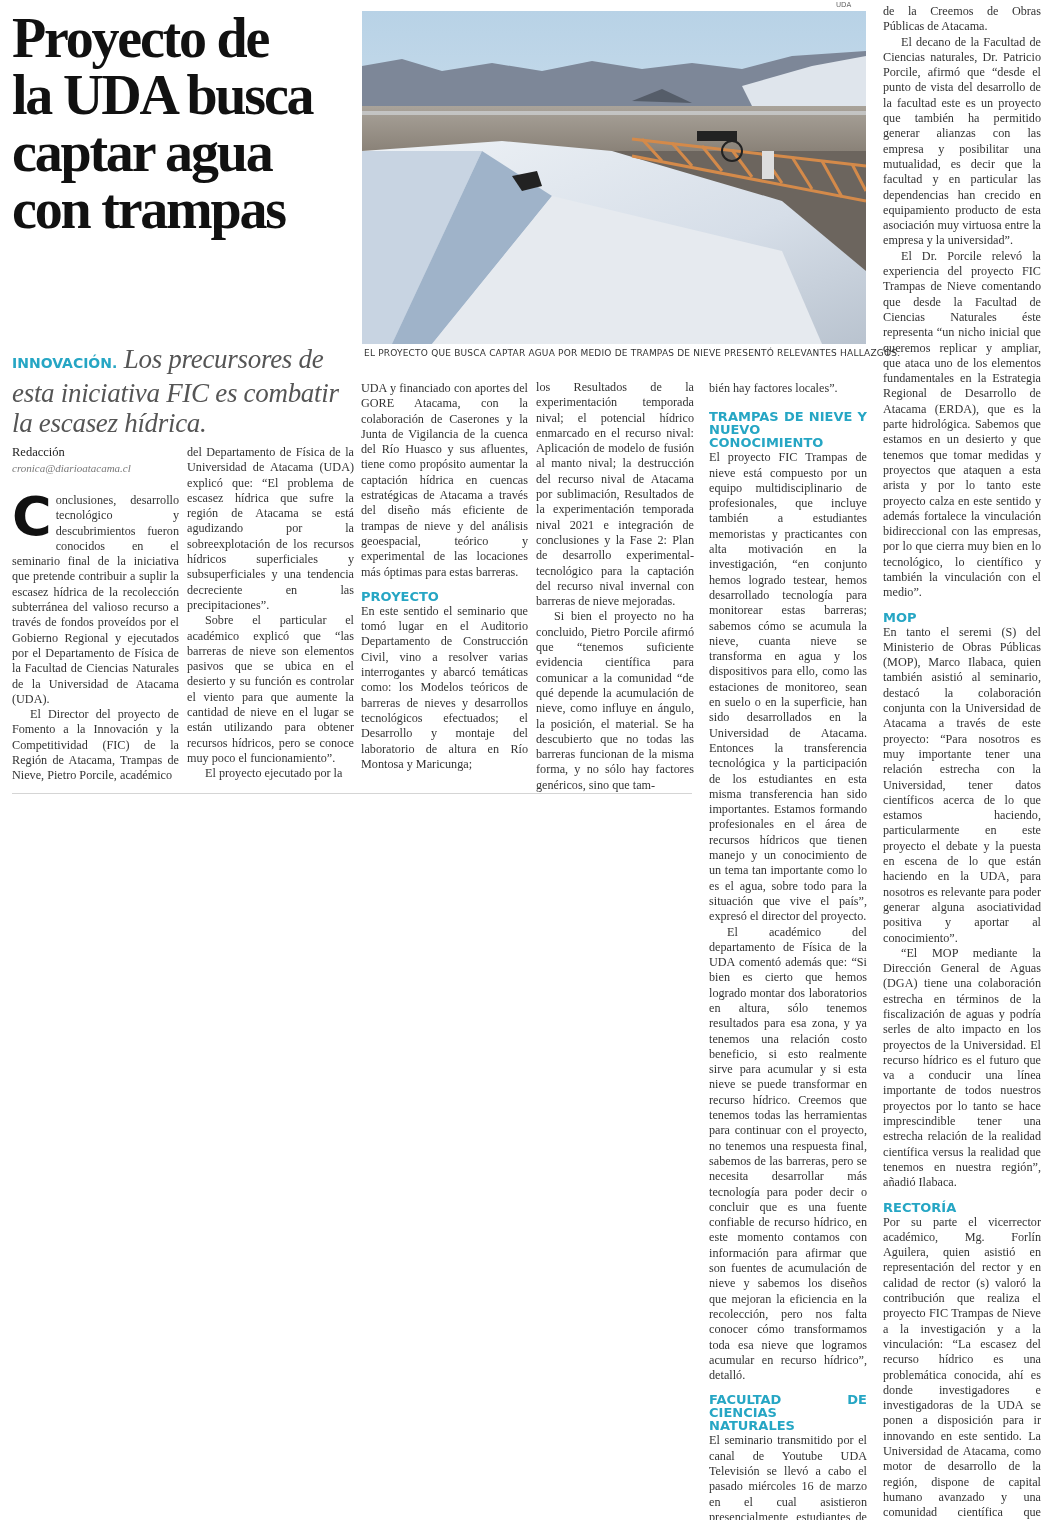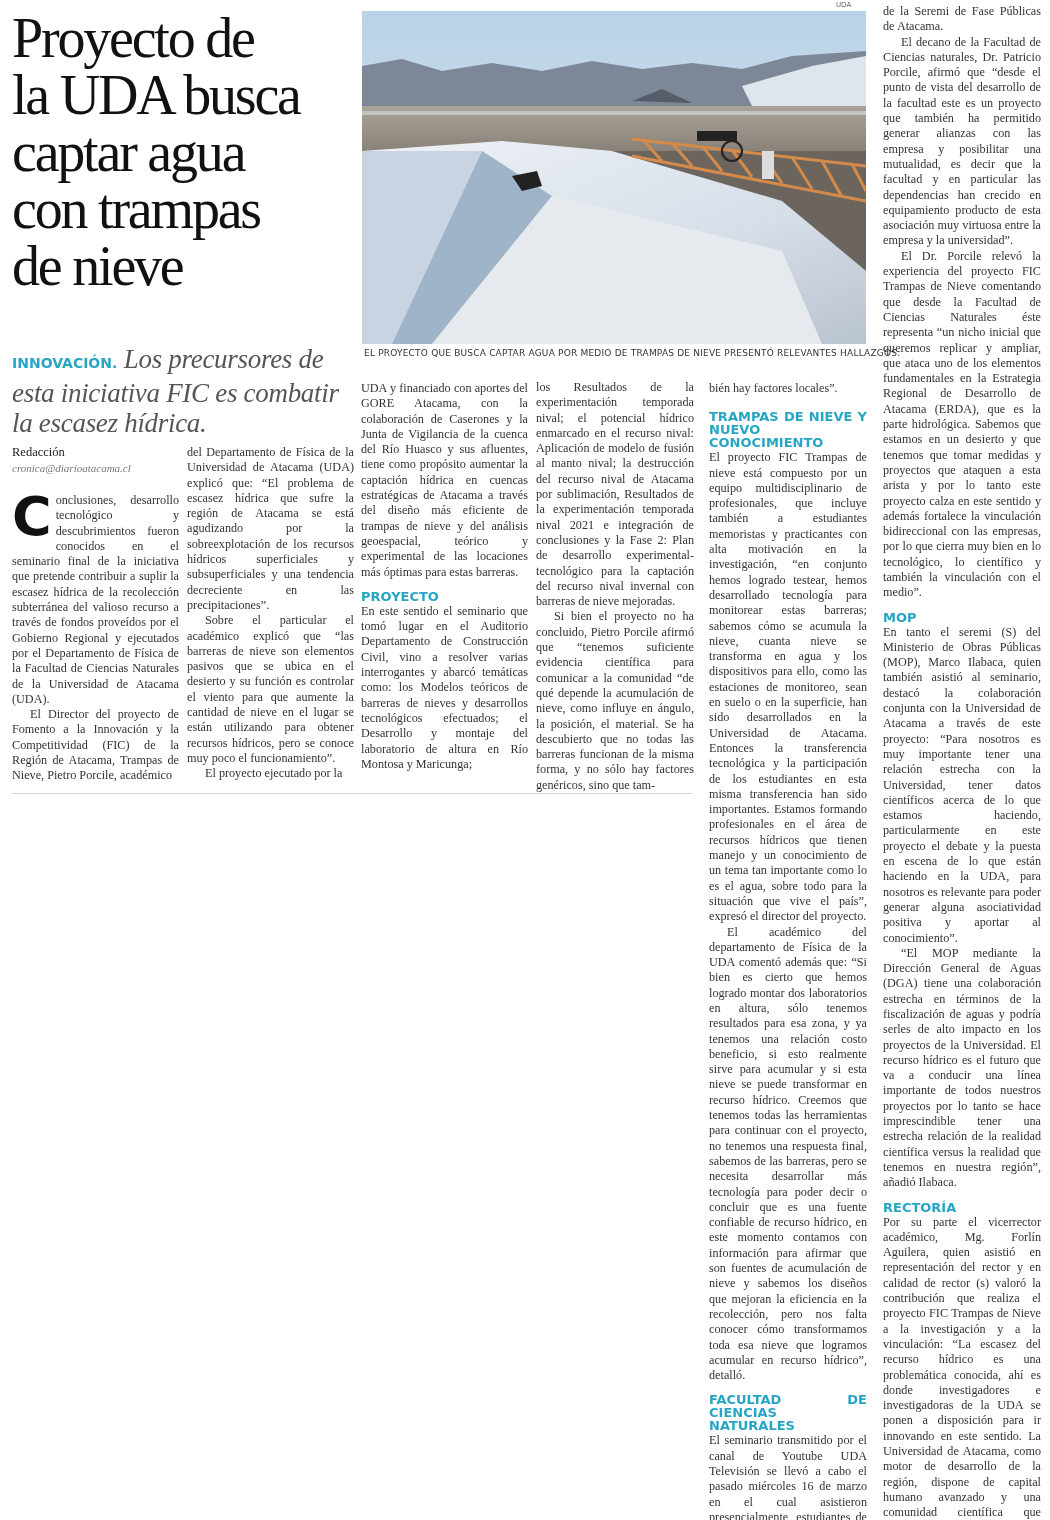--- a/index.html
+++ b/index.html
@@ -1,19 +1,19 @@
 <!DOCTYPE html>
 <html><head>
 <meta charset="utf-8">
 <style>
   html, body { margin: 0; padding: 0; background: #ffffff; }
   body { width: 1050px; height: 1520px; position: relative; overflow: hidden;
          font-family: "DejaVu Serif", "Liberation Serif", serif; color: #2a2a2a; }
   .headline { position: absolute; left: 12px; top: 10px; width: 345px; margin: 0;
-              font-family: "Liberation Serif", serif; font-weight: normal; font-size: 56px;
+              font-family: "Liberation Serif", serif; font-weight: bold; font-size: 56px;
               line-height: 57px; letter-spacing: -2.2px; color: #111; }
   .headline span { display: block; }
   .lead { position: absolute; left: 12px; top: 344px; width: 340px; margin: 0;
           font-family: "Liberation Serif", serif; font-style: italic; font-size: 27px;
           line-height: 30px; color: #555; letter-spacing: -0.3px; }
   .lead .kicker { font-family: "DejaVu Sans", sans-serif; font-style: normal; font-weight: bold;
                   font-size: 14px; color: #26a6c4; letter-spacing: 0; }
   .byline { position: absolute; left: 12px; top: 445px; width: 170px; }
   .byline .author { font-family: "Liberation Serif", serif; font-weight: normal; font-size: 12.5px; color: #222; }
   .byline .email { font-family: "Liberation Serif", serif; font-style: italic; font-size: 11px; color: #777; margin-top: 2px; }
@@ -34,21 +34,20 @@
   .rule { position: absolute; left: 12px; top: 793px; width: 680px; height: 1px; background: #d5d5d5; }
 </style>
 </head>
 <body>
 
 <h1 class="headline">
   <span>Proyecto de</span>
   <span>la UDA busca</span>
   <span>captar agua</span>
   <span>con trampas</span>
-  <span>de nieve</span>
 </h1>
 
 <p class="lead">
   <span class="kicker">INNOVACIÓN.</span>
   <span>Los precursores de esta iniciativa FIC es combatir la escasez hídrica.</span>
 </p>
 
 <div class="byline">
   <div class="author">Redacción</div>
   <div class="email">cronica@diarioatacama.cl</div>
@@ -126,21 +125,21 @@
 <div class="col" style="left:709px; top:381px; width:158px;">
   <p class="noindent">bién hay factores locales”.</p>
   <h3 style="margin-top:14px;">TRAMPAS DE NIEVE Y NUEVO CONOCIMIENTO</h3>
   <p class="noindent">El proyecto FIC Trampas de nieve está compuesto por un equipo multidisciplinario de profesionales, que incluye también a estudiantes memoristas y practicantes con alta motivación en la investigación, “en conjunto hemos logrado testear, hemos desarrollado tecnología para monitorear estas barreras; sabemos cómo se acumula la nieve, cuanta nieve se transforma en agua y los dispositivos para ello, como las estaciones de monitoreo, sean en suelo o en la superficie, han sido desarrollados en la Universidad de Atacama. Entonces la transferencia tecnológica y la participación de los estudiantes en esta misma transferencia han sido importantes. Estamos formando profesionales en el área de recursos hídricos que tienen manejo y un conocimiento de un tema tan importante como lo es el agua, sobre todo para la situación que vive el país”, expresó el director del proyecto.</p>
   <p>El académico del departamento de Física de la UDA comentó además que: “Si bien es cierto que hemos logrado montar dos laboratorios en altura, sólo tenemos resultados para esa zona, y ya tenemos una relación costo beneficio, si esto realmente sirve para acumular y si esta nieve se puede transformar en recurso hídrico. Creemos que tenemos todas las herramientas para continuar con el proyecto, no tenemos una respuesta final, sabemos de las barreras, pero se necesita desarrollar más tecnología para poder decir o concluir que es una fuente confiable de recurso hídrico, en este momento contamos con información para afirmar que son fuentes de acumulación de nieve y sabemos los diseños que mejoran la eficiencia en la recolección, pero nos falta conocer cómo transformamos toda esa nieve que logramos acumular en recurso hídrico”, detalló.</p>
   <h3>FACULTAD DE CIENCIAS NATURALES</h3>
   <p class="noindent">El seminario transmitido por el canal de Youtube UDA Televisión se llevó a cabo el pasado miércoles 16 de marzo en el cual asistieron presencialmente, estudiantes de carreras relacionadas, autoridades universitarias y</p>
 </div>
 
 <div class="col" style="left:883px; top:4px; width:158px;">
-  <p class="noindent">de la Seremi de Fase Públicas de Atacama.</p>
+  <p class="noindent">de la Creemos de Obras Públicas de Atacama.</p>
   <p>El decano de la Facultad de Ciencias naturales, Dr. Patricio Porcile, afirmó que “desde el punto de vista del desarrollo de la facultad este es un proyecto que también ha permitido generar alianzas con las empresa y posibilitar una mutualidad, es decir que la facultad y en particular las dependencias han crecido en equipamiento producto de esta asociación muy virtuosa entre la empresa y la universidad”.</p>
   <p>El Dr. Porcile relevó la experiencia del proyecto FIC Trampas de Nieve comentando que desde la Facultad de Ciencias Naturales éste representa “un nicho inicial que queremos replicar y ampliar, que ataca uno de los elementos fundamentales en la Estrategia Regional de Desarrollo de Atacama (ERDA), que es la parte hidrológica. Sabemos que estamos en un desierto y que tenemos que tomar medidas y proyectos que ataquen a esta arista y por lo tanto este proyecto calza en este sentido y además fortalece la vinculación bidireccional con las empresas, por lo que cierra muy bien en lo tecnológico, lo científico y también la vinculación con el medio”.</p>
   <h3>MOP</h3>
   <p class="noindent">En tanto el seremi (S) del Ministerio de Obras Públicas (MOP), Marco Ilabaca, quien también asistió al seminario, destacó la colaboración conjunta con la Universidad de Atacama a través de este proyecto: “Para nosotros es muy importante tener una relación estrecha con la Universidad, tener datos científicos acerca de lo que estamos haciendo, particularmente en este proyecto el debate y la puesta en escena de lo que están haciendo en la UDA, para nosotros es relevante para poder generar alguna asociatividad positiva y aportar al conocimiento”.</p>
   <p>“El MOP mediante la Dirección General de Aguas (DGA) tiene una colaboración estrecha en términos de la fiscalización de aguas y podría serles de alto impacto en los proyectos de la Universidad. El recurso hídrico es el futuro que va a conducir una línea importante de todos nuestros proyectos por lo tanto se hace imprescindible tener una estrecha relación de la realidad científica versus la realidad que tenemos en nuestra región”, añadió Ilabaca.</p>
   <h3>RECTORÍA</h3>
   <p class="noindent">
     <span>Por su parte el vicerrector académico, Mg. Forlín Aguilera, quien asistió en representación del rector y en calidad de rector (s) valoró la contribución que realiza el proyecto FIC Trampas de Nieve a la investigación y a la vinculación: “La escasez del recurso hídrico es una problemática conocida, ahí es donde investigadores e investigadoras de la UDA se ponen a disposición para ir innovando en este sentido. La Universidad de Atacama, como motor de desarrollo de la región, dispone de capital humano avanzado y una comunidad científica que facilita para esas instancias de desarrollo de Atacama”, afirmó a nombre del rector Celso Arias.</span>
     
   </p>

